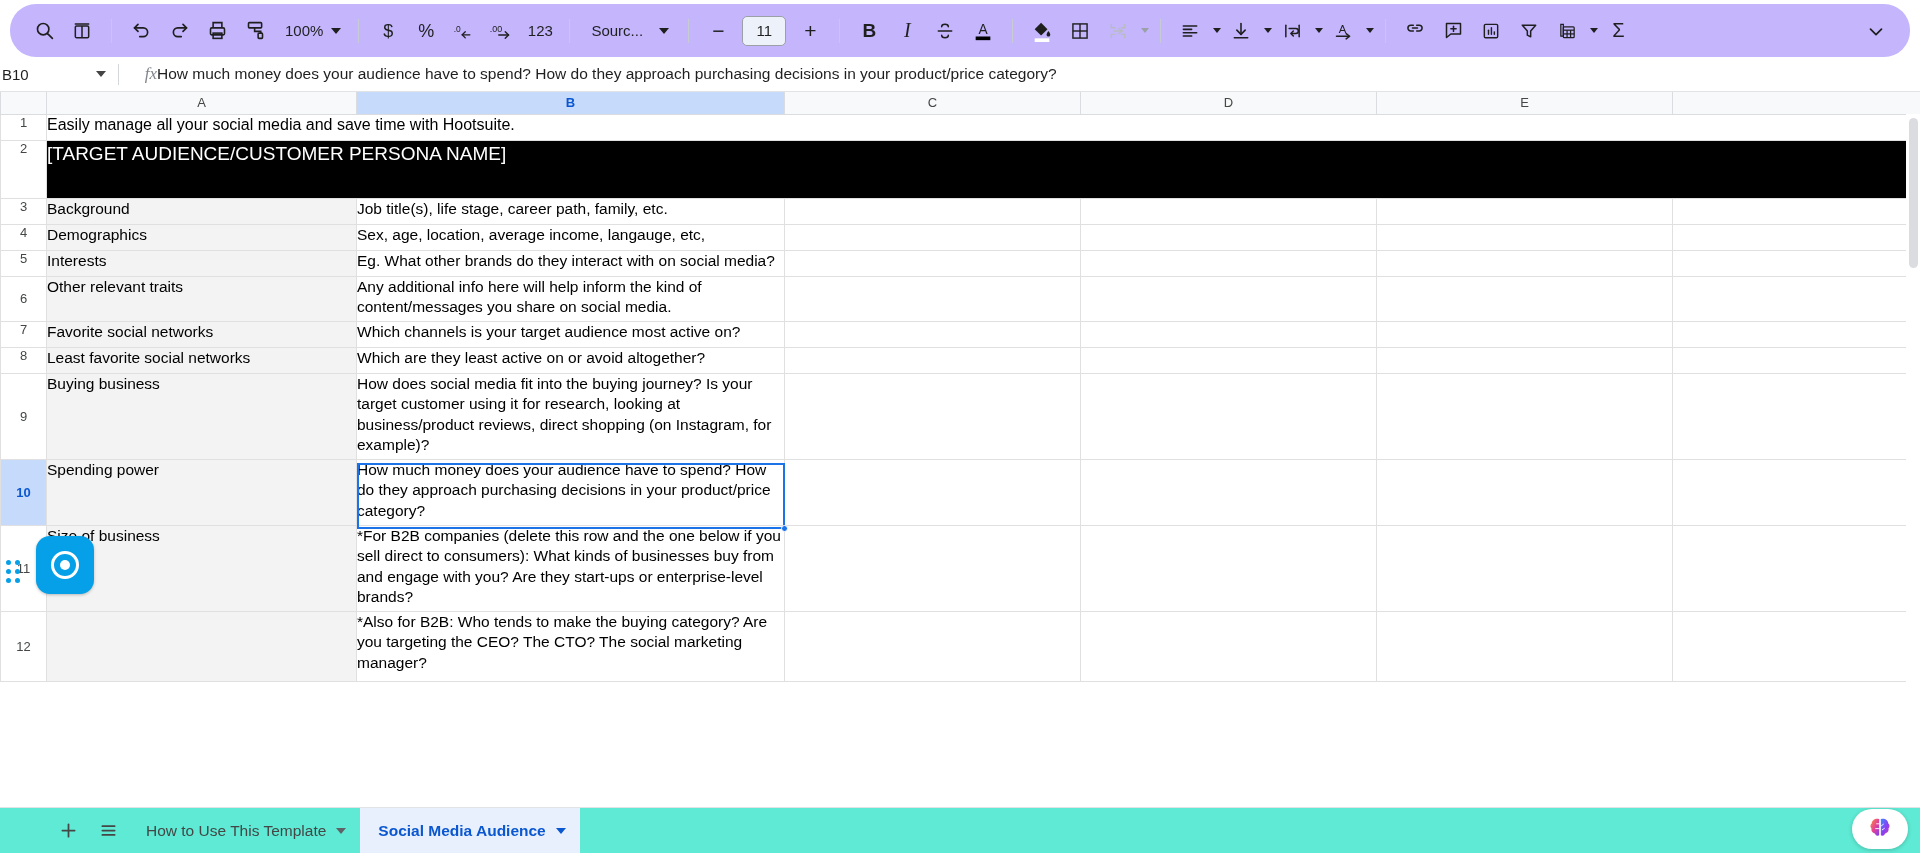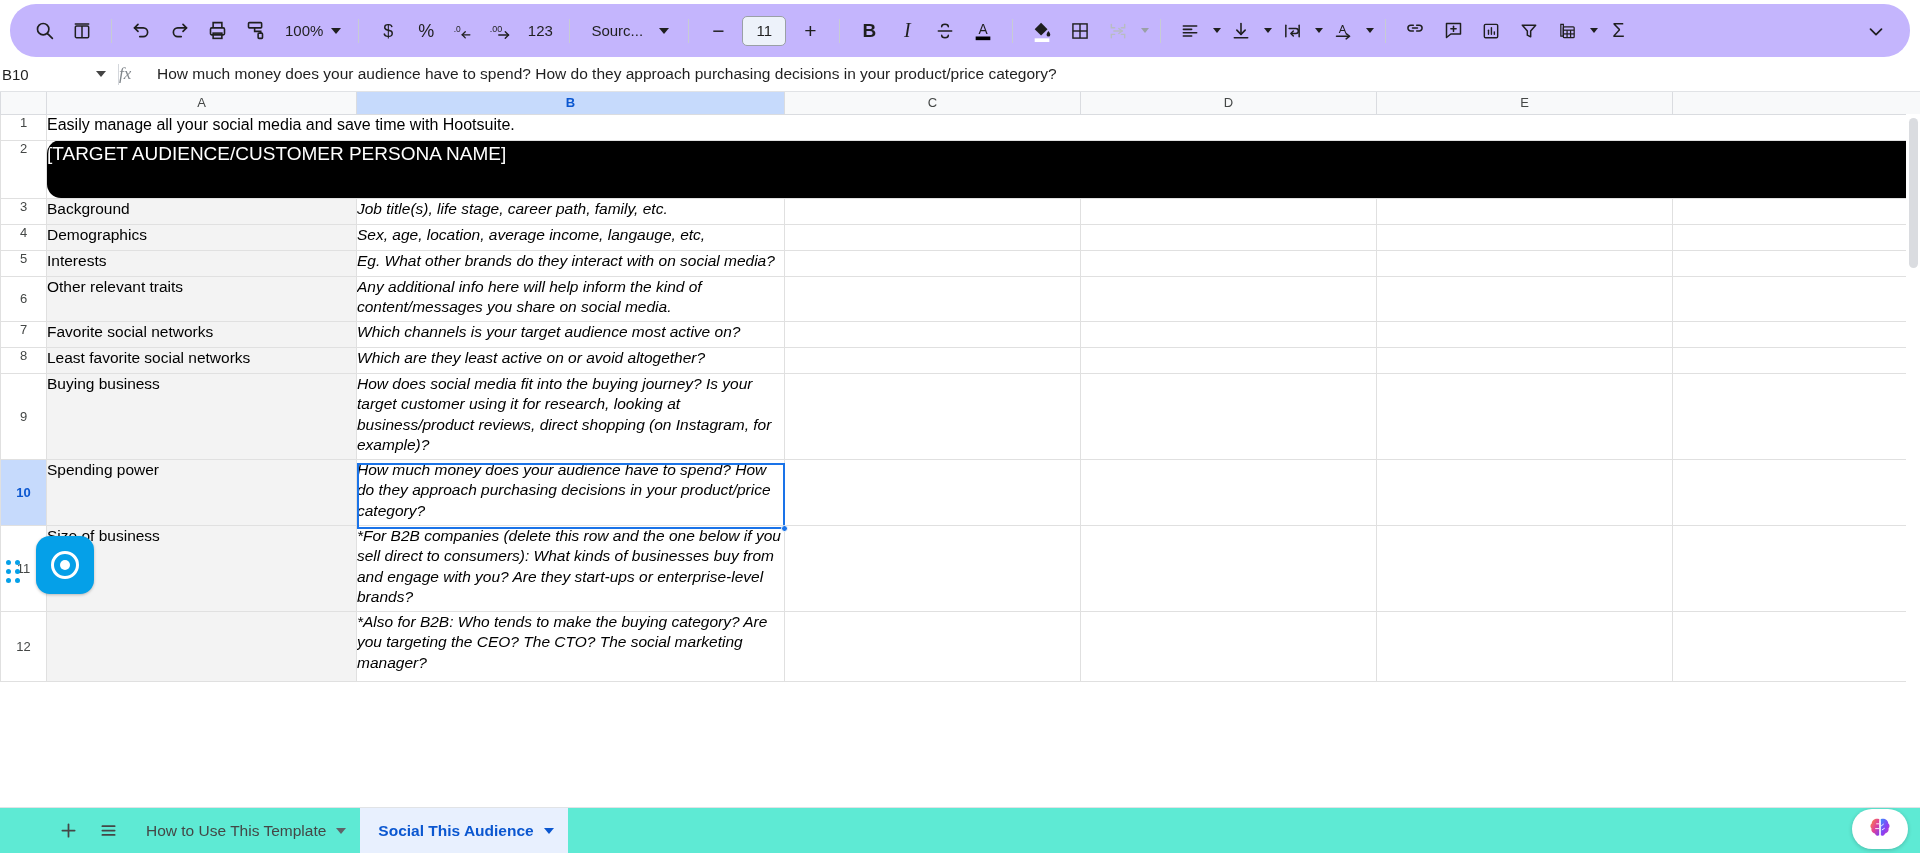--- a/index.html
+++ b/index.html
@@ -105,21 +105,21 @@
     border-left: 5px solid transparent;
     border-right: 5px solid transparent;
     border-top: 6px solid #444;
     margin-left: auto;
     margin-right: 12px;
     cursor: pointer;
   }
   .fb-sep { width: 1px; height: 21px; background: #d4d7dc; }
   .fx-icon {
     width: 38px;
-    text-align: left;
+    text-align: right;
     font-family: "Liberation Serif", serif;
     font-style: italic;
     font-size: 17px;
     color: #80868b;
     user-select: none;
   }
   .formula-input {
     flex: 1;
     font-size: 15.5px;
     color: #1f1f1f;
@@ -196,31 +196,30 @@
     line-height: 20.5px;
     padding: 2px 5px 3px 6px;
     vertical-align: bottom;
     overflow: hidden;
   }
   td.cola {
     background: #f3f3f3;
     font-weight: bold;
     vertical-align: bottom;
   }
-  td.colb { background: #ffffff; vertical-align: top; font-style: italic; }
+  td.colb { background: #ffffff; vertical-align: top; }
   td.plain { background: #ffffff; }
   td.banner {
     background: #000000;
     color: #ffffff;
     font-weight: bold;
     font-size: 19px;
     line-height: 25px;
     vertical-align: top;
     padding: 4px 6px;
-    border-radius: 14px;
   }
   td.title-cell {
     font-weight: bold;
     font-size: 16px;
     vertical-align: middle;
     background: #ffffff;
   }
   
   .sel-cell {
     position: absolute;
@@ -765,21 +764,21 @@
         <line x1="5" y1="12" x2="19" y2="12"></line>
         <line x1="5" y1="17" x2="19" y2="17"></line>
     </svg>
   </div>
 
   <div class="sheet-tab">
     <span>How to Use This Template</span>
     <span class="tab-caret"></span>
   </div>
   <div class="sheet-tab active">
-    <span>Social This Audience</span>
+    <span>Social Media Audience</span>
     <span class="tab-caret"></span>
   </div>
 
   <div class="ai-fab">
     <svg width="26" height="26" viewBox="0 0 26 26">
       <defs>
         <linearGradient id="brainL" x1="0" y1="0" x2="1" y2="1">
           <stop offset="0%" stop-color="#ff8a3d"></stop>
             <stop offset="55%" stop-color="#e0409b"></stop>
             <stop offset="100%" stop-color="#7b3ff2"></stop>

